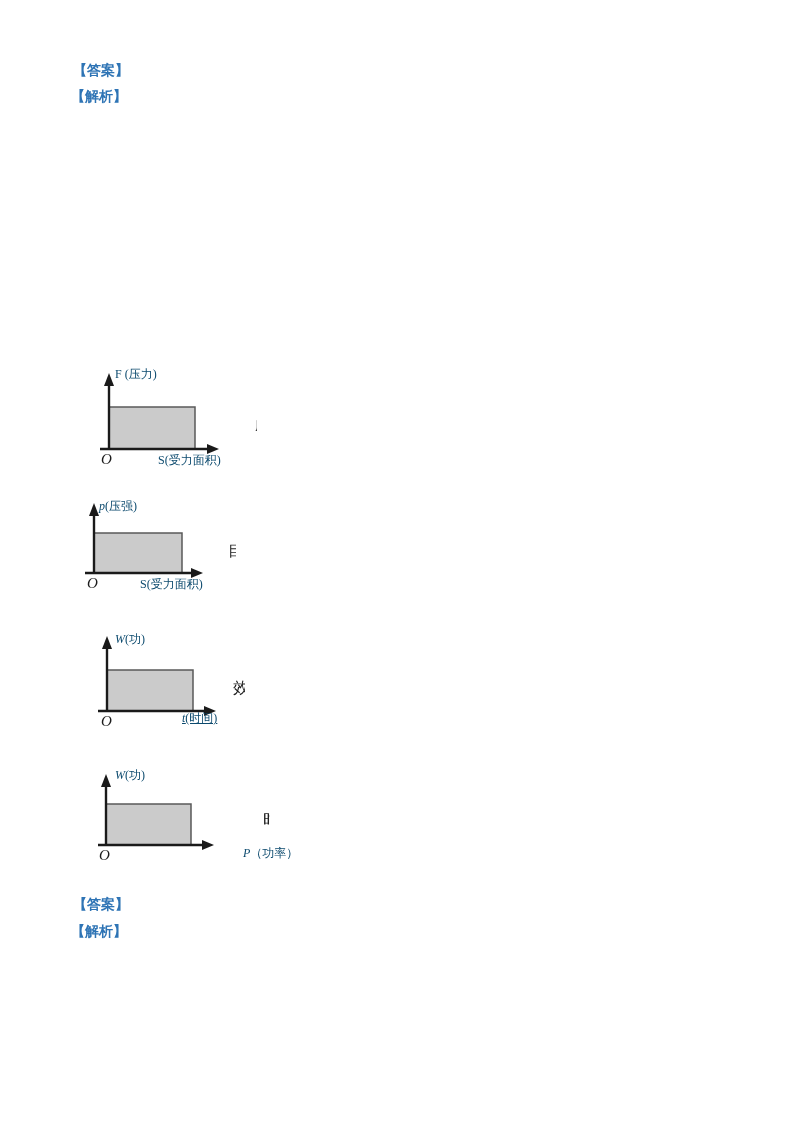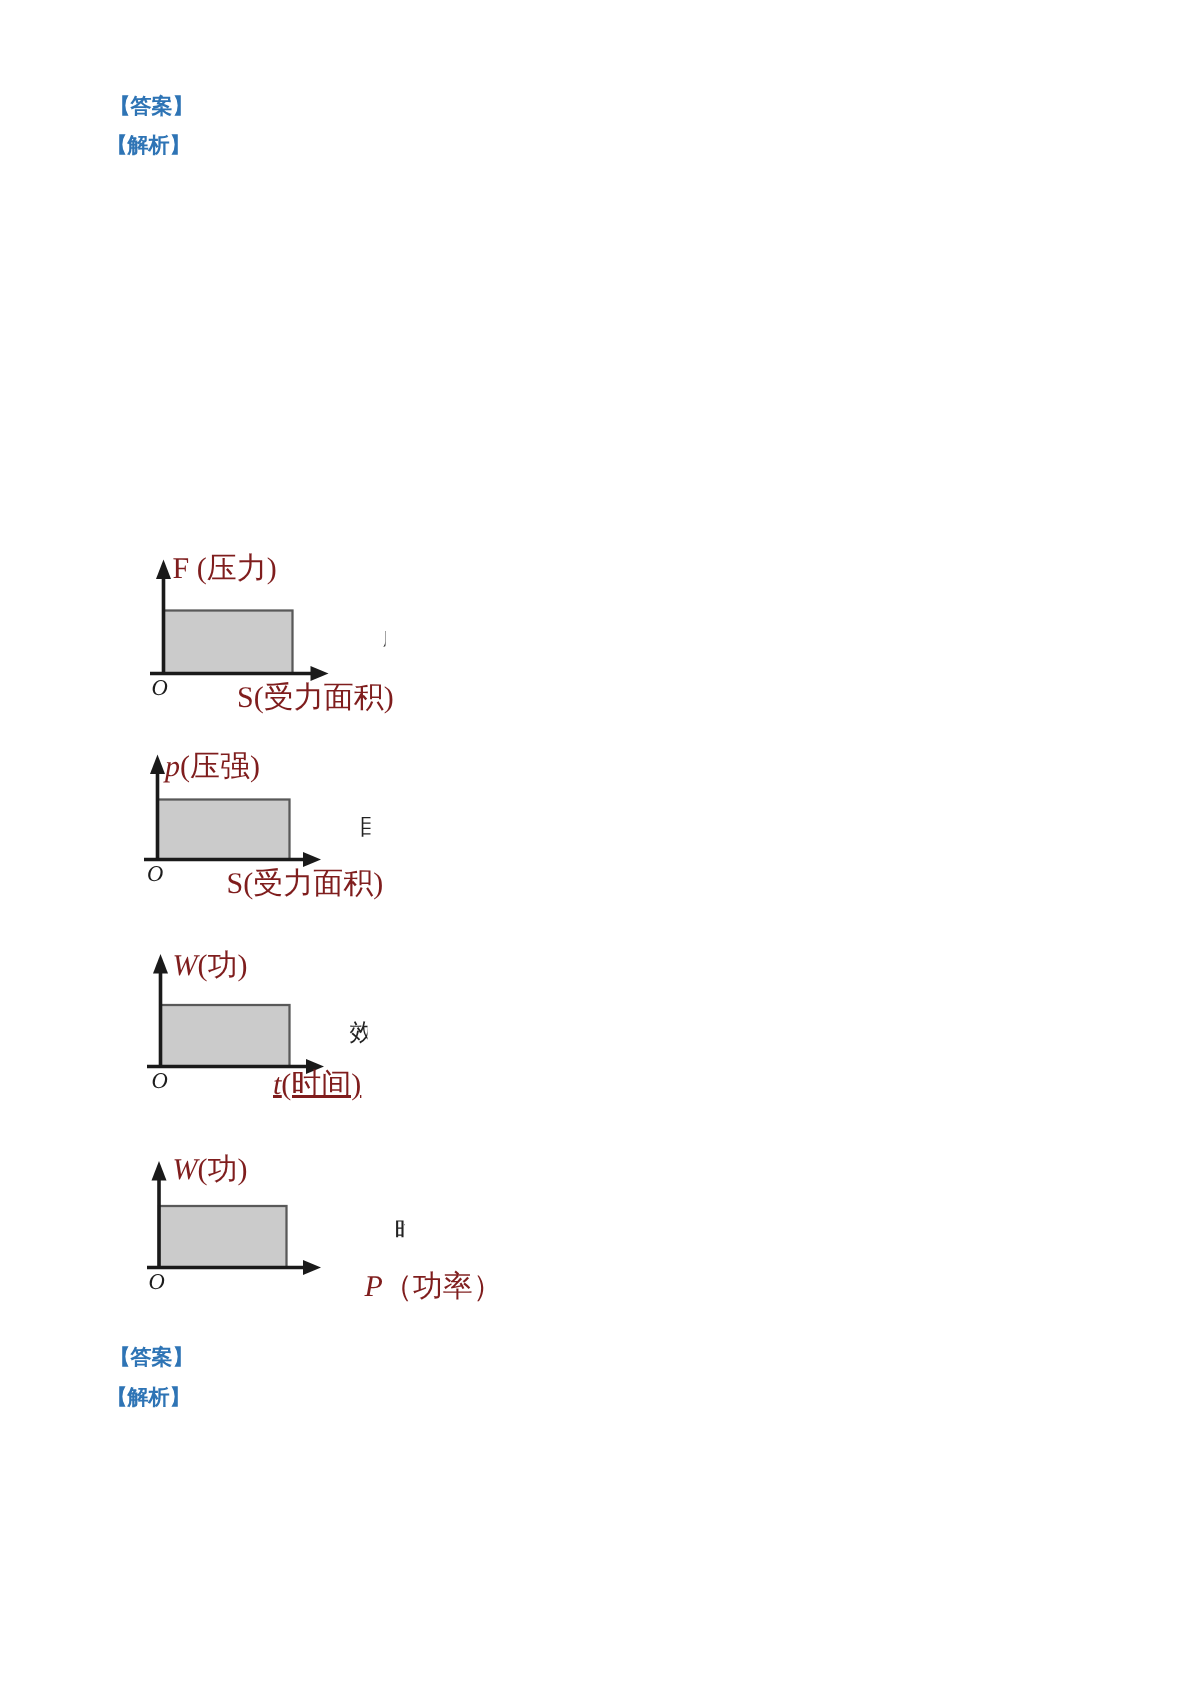--- a/index.html
+++ b/index.html
@@ -8,21 +8,21 @@
     font-family:"Liberation Sans", sans-serif; overflow:hidden;
   }
   .blue-label {
     position:absolute; color:#2E74B5; font-weight:bold; font-size:14px;
     letter-spacing:0px; white-space:nowrap;
     font-family:"Liberation Sans", sans-serif;
   }
   .gbox { position:absolute; background:#ffffff; }
   .gbox svg { position:absolute; left:0; top:0; }
   .glabel {
-    position:absolute; color:#7f1d1d; font-size:20px; white-space:nowrap;
+    position:absolute; color:#0c4a6e; font-size:12px; white-space:nowrap;
     font-family:"Liberation Serif", serif; line-height:1.15;
   }
   .var { font-style:italic; font-family:"Liberation Serif", serif; }
   .var.upright { font-style:normal; }
   .origin {
     position:absolute; color:#1c1c1c; font-size:15px; font-style:italic;
     font-family:"Liberation Serif", serif;
   }
   .frag {
     position:absolute; overflow:hidden; color:#222222; white-space:nowrap;
@@ -44,21 +44,21 @@
       <polygon points="21,14 16,27 26,27" fill="#1a1a1a"></polygon>
       <line x1="12" y1="90" x2="122" y2="90" stroke="#1a1a1a" stroke-width="2.4"></line>
       <polygon points="131,90 119,85 119,95" fill="#1a1a1a"></polygon>
     </svg>
     <span class="glabel" style="left:27px; top:9px;"><span class="var upright">F</span><span> (压力)</span></span>
     <span class="origin" style="left:13px; top:92px;">O</span>
     <span class="glabel" style="left:70px; top:95px;"><span class="var upright">S</span><span>(受力面积)</span></span>
     <span class="frag" style="left:165px; top:59px; width:4px; height:13px; font-size:13px;">丿</span>
   </div>
 
-  <div class="gbox" style="left:88px; top:494px; width:159px; height:109px;">
+  <div class="gbox" style="left:77px; top:494px; width:159px; height:109px;">
     <svg width="159" height="109" viewBox="0 0 159 109">
       <rect x="17" y="39" width="88" height="40" fill="#cbcbcb" stroke="#595959" stroke-width="1.5"></rect>
       <line x1="17" y1="20" x2="17" y2="79" stroke="#1a1a1a" stroke-width="2.4"></line>
       <polygon points="17,9 12,22 22,22" fill="#1a1a1a"></polygon>
       <line x1="8" y1="79" x2="117" y2="79" stroke="#1a1a1a" stroke-width="2.4"></line>
       <polygon points="126,79 114,74 114,84" fill="#1a1a1a"></polygon>
     </svg>
     <span class="glabel" style="left:22px; top:6px;"><span class="var">p</span><span>(压强)</span></span>
     <span class="origin" style="left:10px; top:81px;">O</span>
     <span class="glabel" style="left:63px; top:84px;"><span class="var upright">S</span><span>(受力面积)</span></span>

